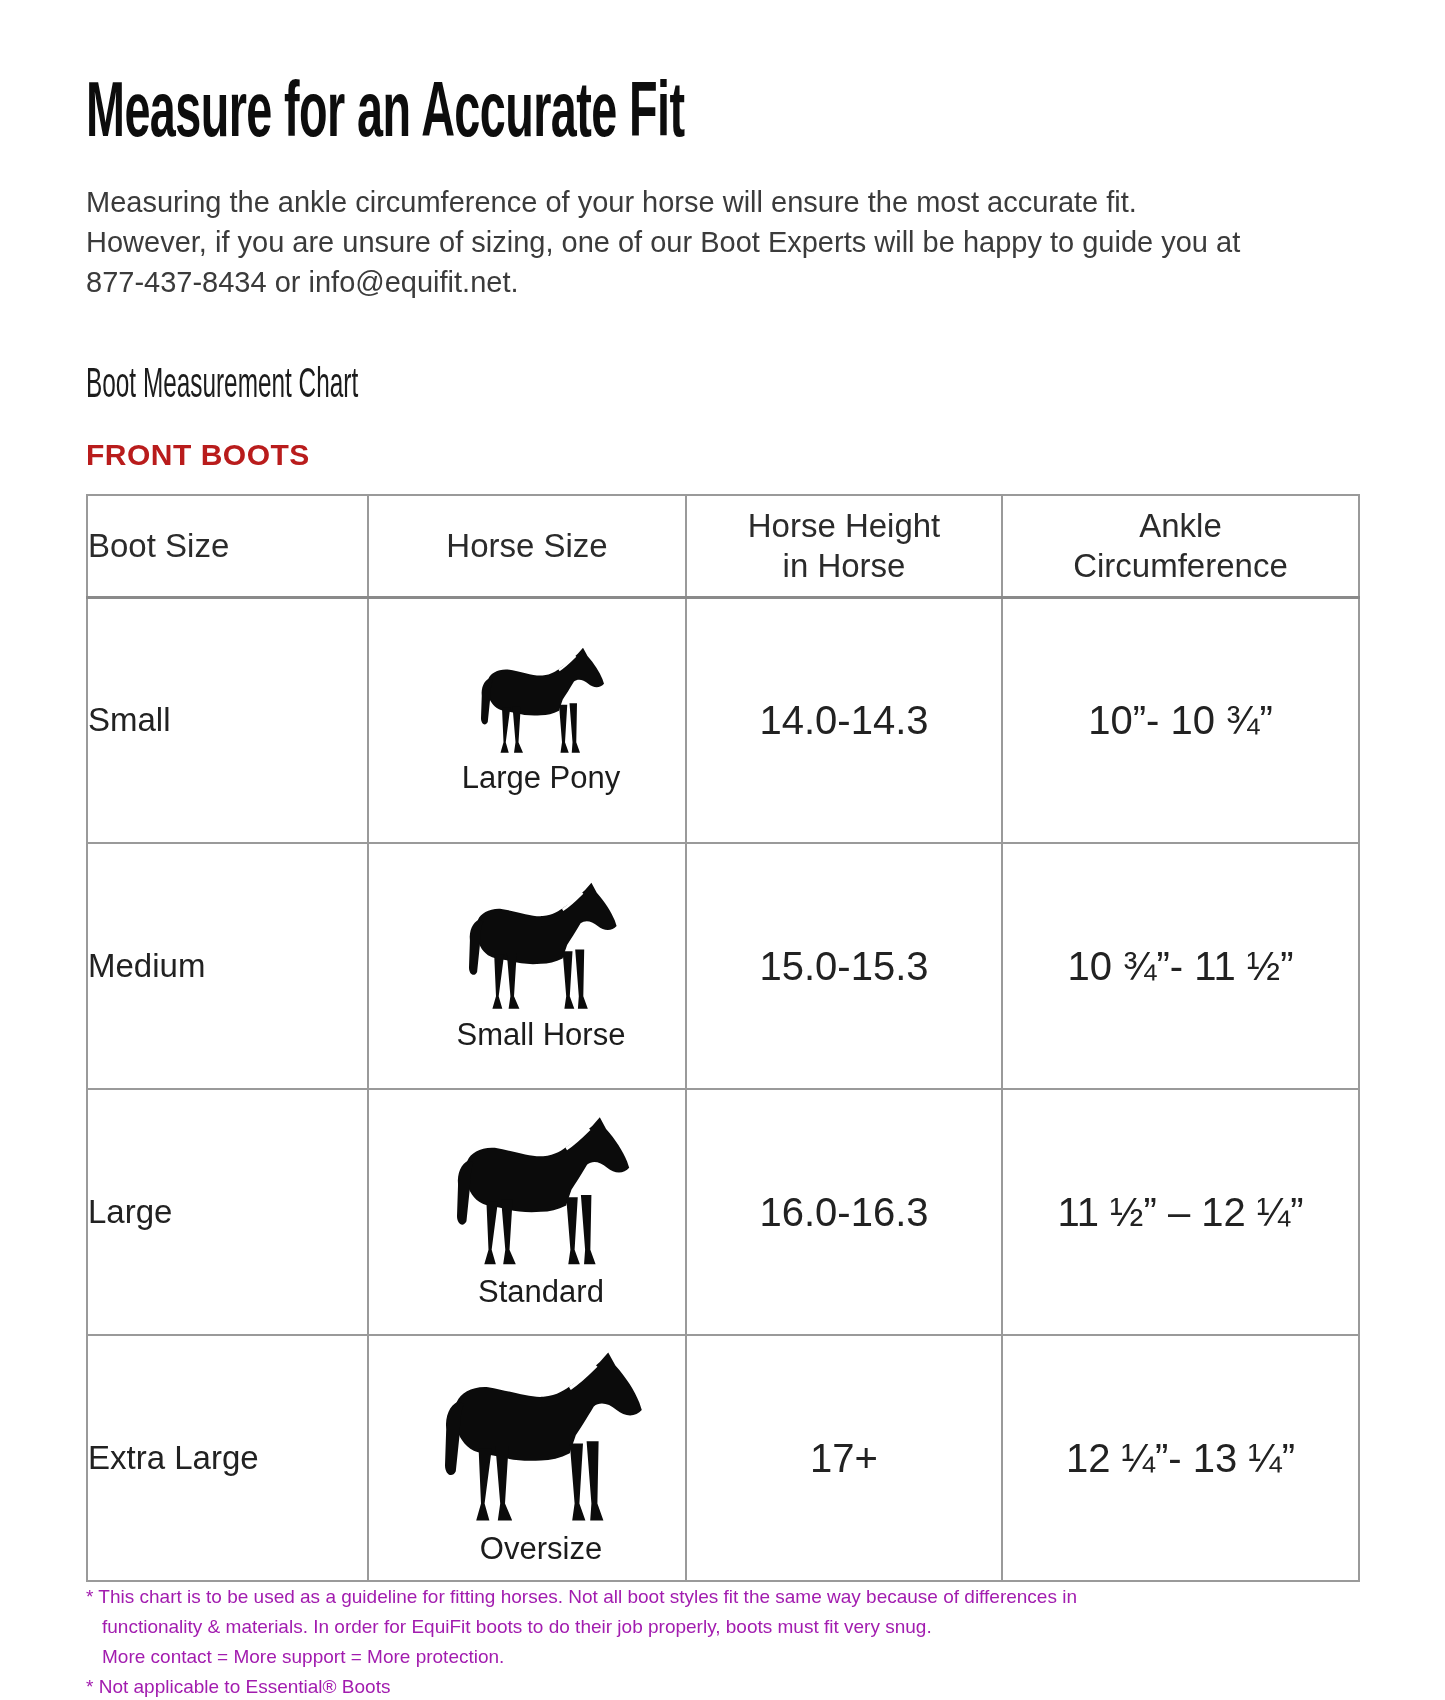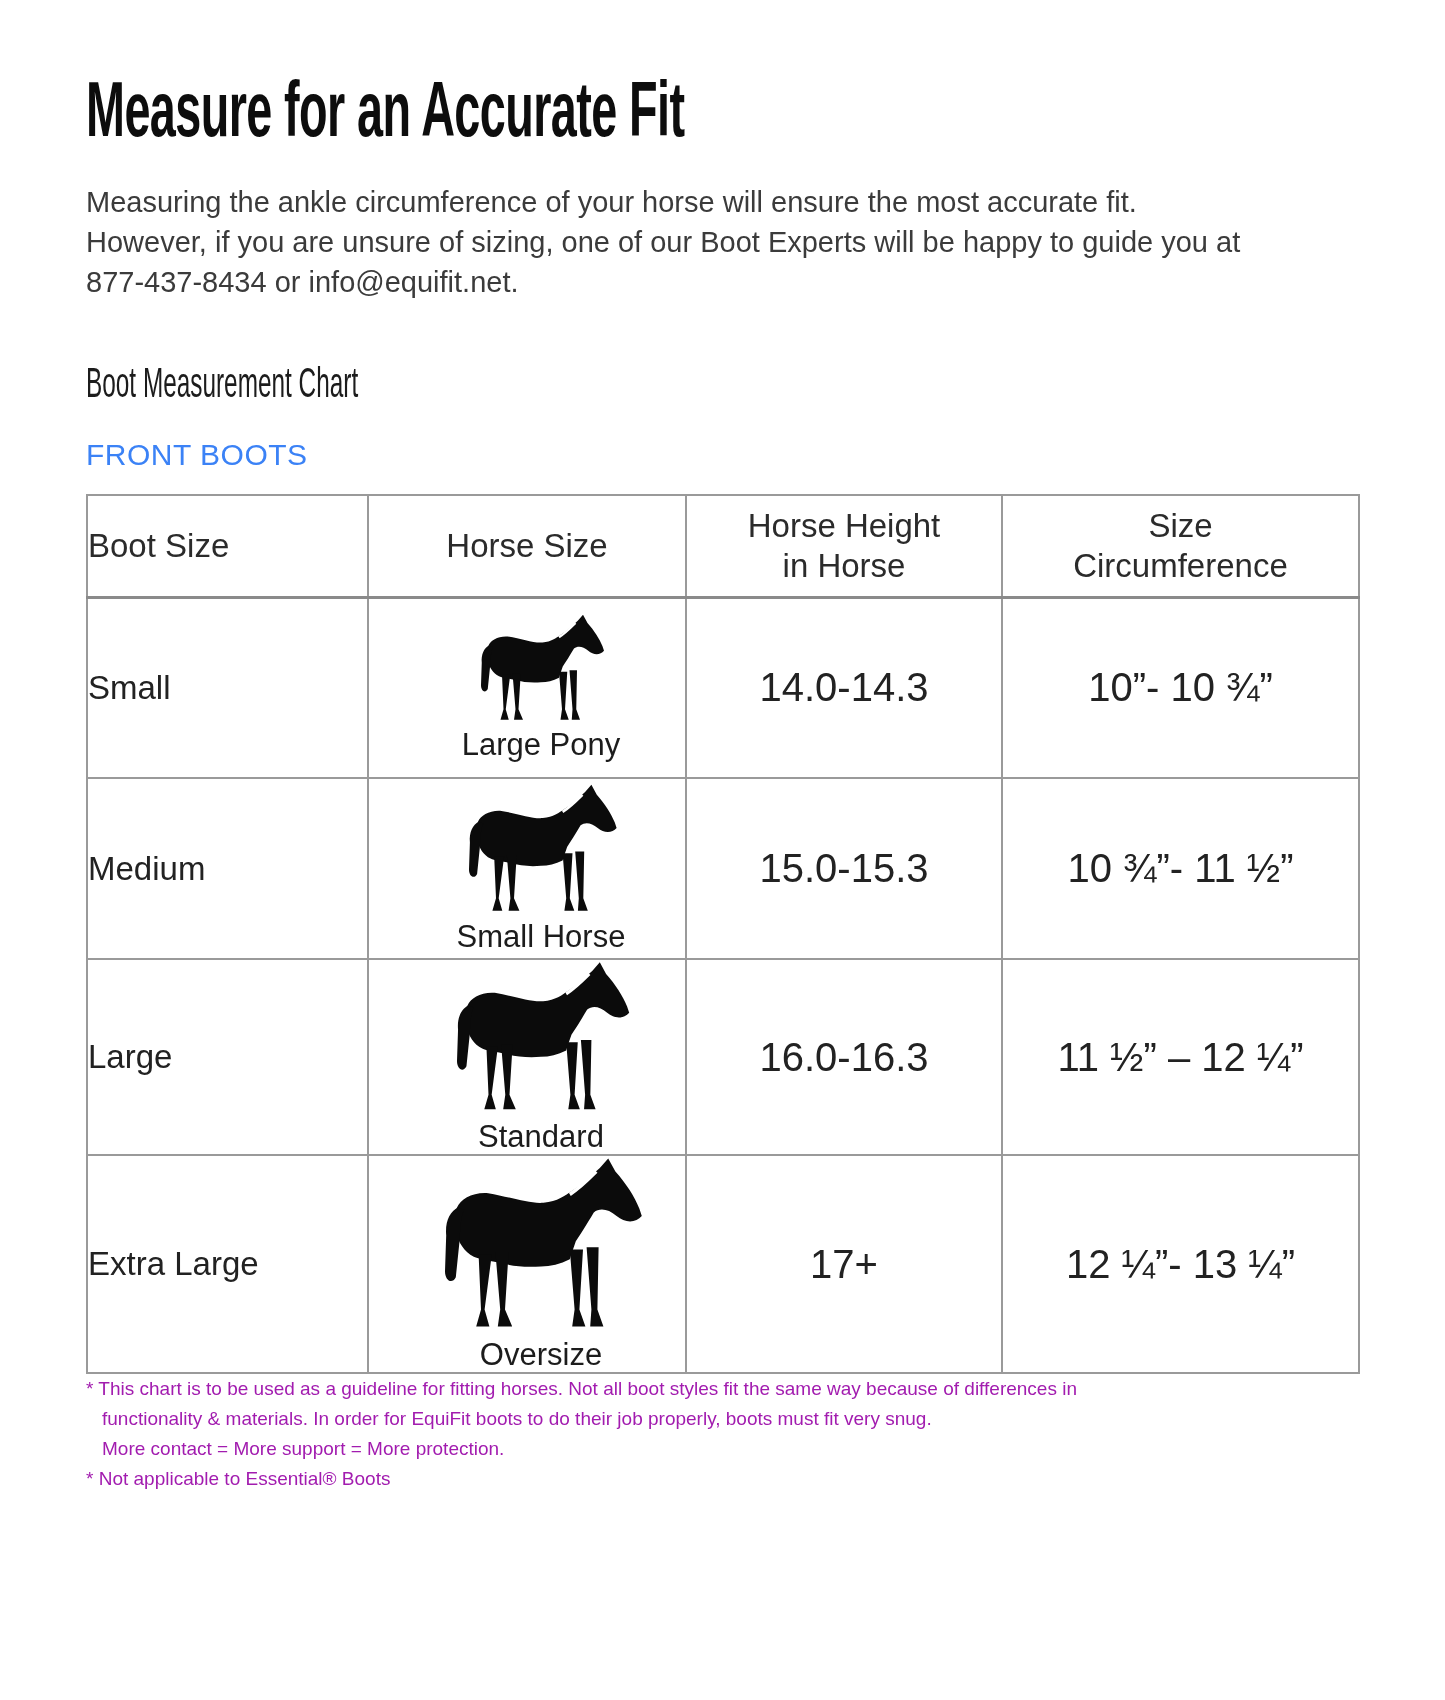--- a/index.html
+++ b/index.html
@@ -50,23 +50,23 @@
   .chart-heading .squeeze {
     display:inline-block;
     transform:scaleX(0.58);
     transform-origin:0 50%;
     letter-spacing:0px;
   }
 
   .section-heading {
     margin:0 0 22px 0;
     font-size:30px;
-    font-weight:400;
+    font-weight:700;
     letter-spacing:0.5px;
-    color:#3b82f6;
+    color:#b91c1c;
   }
 
   table.boot-table {
     border-collapse:collapse;
     width:1272px;
     table-layout:fixed;
   }
   table.boot-table th, table.boot-table td {
     border:2px solid #9a9a9a;
     padding:0;
@@ -78,21 +78,21 @@
     font-size:33px;
     color:#2b2b2b;
     vertical-align:middle;
     border-bottom:3px solid #8a8a8a;
   }
   th.col-bootsize { text-align:left; padding-left:20px;margin-top:20px; }
   th.col-center   { text-align:center; }
   .hdr-line { display:block; line-height:40px; text-align:center; }
   th.col-bootsize .hdr-line { text-align:left; }
 
-  table.boot-table tbody td { height:181px; vertical-align:middle; }
+  table.boot-table tbody td { height:246px; vertical-align:middle; }
   td.cell-bootsize {
     text-align:left;
     padding-left:22px;
     font-size:33px;
     color:#222;
   }
   td.cell-center {
     text-align:center;
     font-size:40px;
     color:#222;
@@ -190,21 +190,21 @@
           <span class="hdr-line">Boot Size</span>
         </th>
         <th class="col-center">
           <span class="hdr-line">Horse Size</span>
         </th>
         <th class="col-center">
           <span class="hdr-line">Horse Height</span>
           <span class="hdr-line">in Horse</span>
         </th>
         <th class="col-center">
-          <span class="hdr-line">Size</span>
+          <span class="hdr-line">Ankle</span>
           <span class="hdr-line">Circumference</span>
         </th>
       </tr>
     </thead>
     <tbody>
       <tr>
         <td class="cell-bootsize">Small</td>
         <td class="cell-horse">
           <div class="horse-wrap">
             <svg class="horse horse-sm" viewBox="0 0 200 150">

